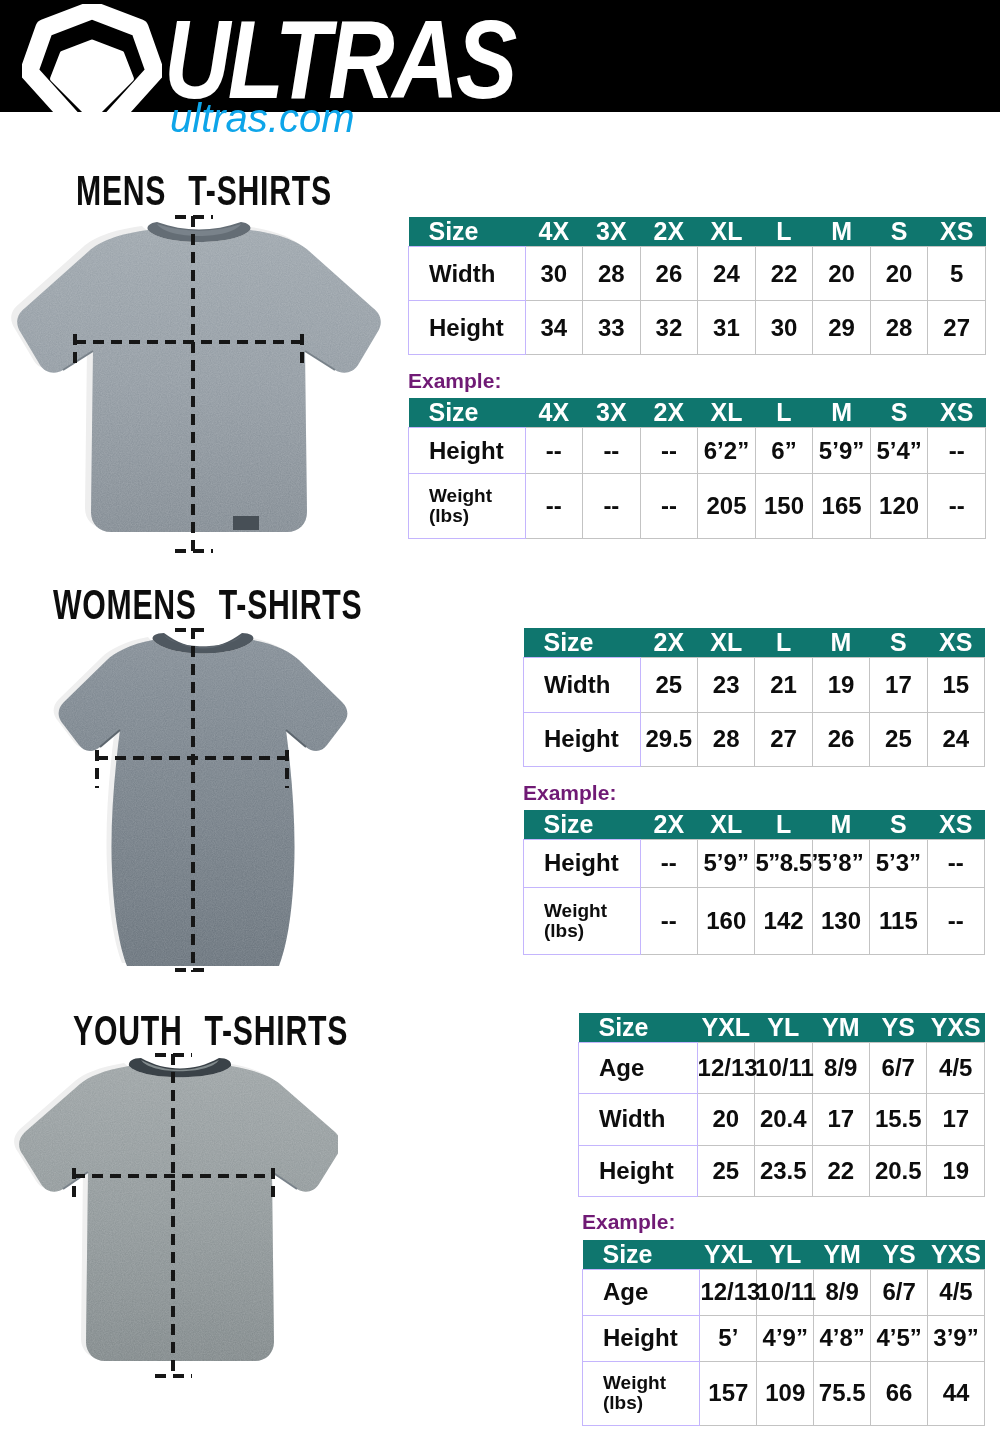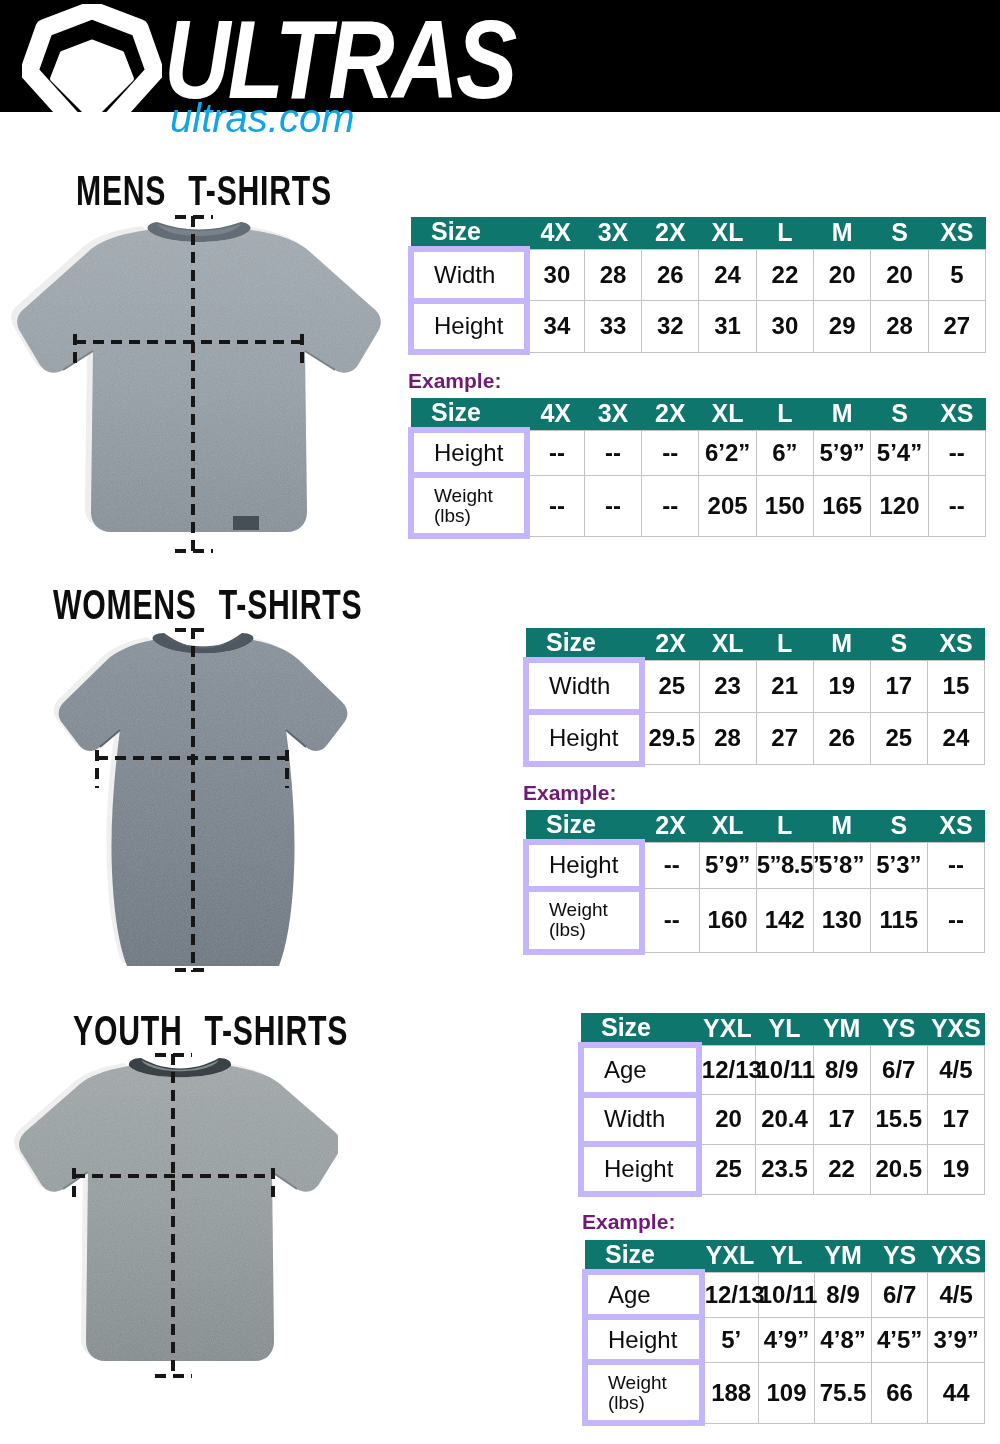--- a/index.html
+++ b/index.html
@@ -51,22 +51,22 @@
   .size-table table {
     width:100%; height:100%; border-collapse:collapse; table-layout:fixed;
     font-family:"Liberation Sans", sans-serif;
   }
   .size-table thead th {
     background:#0f766e; color:#fff; font-size:25px; font-weight:bold;
     text-align:center; border:0; padding:0;
   }
   .size-table thead th.corner { text-align:left; padding-left:20px; }
   .size-table tbody th {
-    background:#fff; color:#0d0d0d; font-size:24px; font-weight:normal;
-    text-align:left; padding-left:20px; border:6px solid #c4b5fd;
+    background:#fff; color:#0d0d0d; font-size:24px; font-weight:bold;
+    text-align:left; padding-left:20px; border:1px solid #c4b5fd;
   }
   .size-table tbody th.two-line { font-size:19px; line-height:1.05; white-space:pre-line; }
   .size-table tbody td {
     background:#fff; color:#0d0d0d; font-size:24px; font-weight:bold;
     text-align:center; border:1px solid #c3c3c3; padding:0;
   }
   .size-table tbody td.tight { font-size:24px; letter-spacing:-0.5px; }
 
   .example-label {
     position:absolute; font-size:21px; font-weight:bold; color:#701a75;
@@ -478,21 +478,21 @@
             <th>Height</th>
             <td>5’</td>
             <td>4’9”</td>
             <td>4’8”</td>
             <td>4’5”</td>
             <td>3’9”</td>
           </tr>
           <tr>
             <th class="two-line">Weight
 (lbs)</th>
-            <td>188</td>
+            <td>157</td>
             <td>109</td>
             <td>75.5</td>
             <td>66</td>
             <td>44</td>
           </tr>
         </tbody>
       </table>
     </div>
 
 </div>

